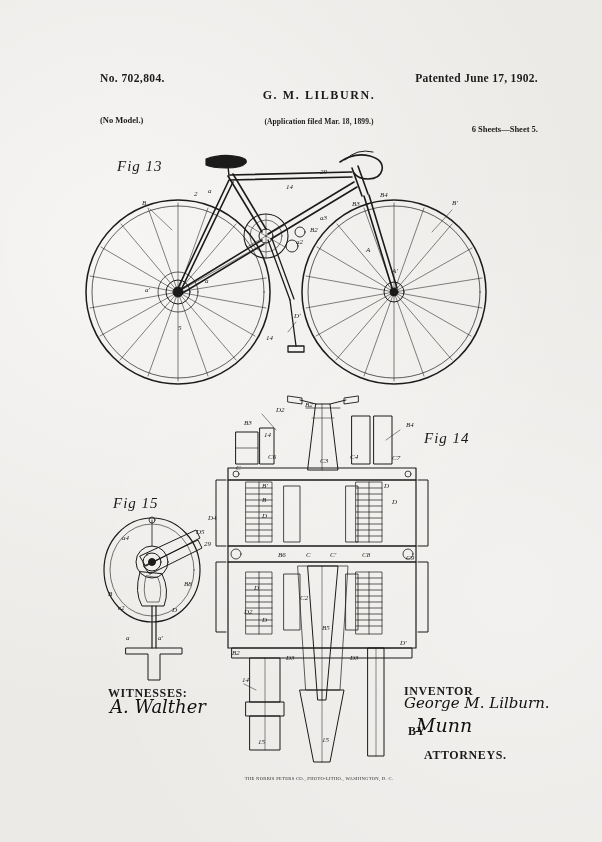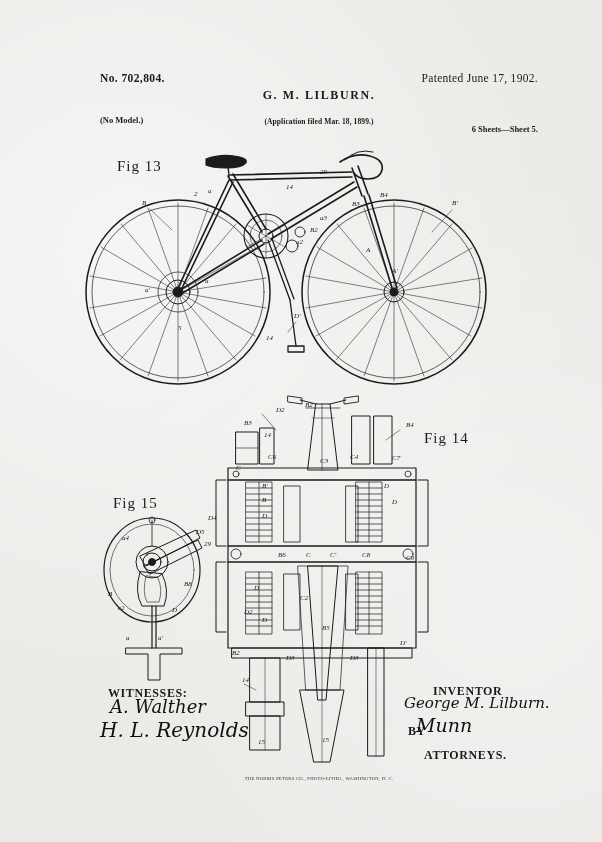--- a/index.html
+++ b/index.html
@@ -48,21 +48,21 @@
     left: 100px;
     top: 72px;
     font-size: 11.5px;
     font-weight: bold;
     letter-spacing: 0.4px;
   }
   .hdr-right {
     right: 100px;
     top: 72px;
     font-size: 11.5px;
-    font-weight: normal;
+    font-weight: bold;
     letter-spacing: 0.3px;
   }
   .hdr-name {
     left: 0; right: 0;
     top: 88px;
     text-align: center;
     font-size: 12px;
     font-weight: bold;
     letter-spacing: 1.6px;
   }
@@ -90,20 +90,21 @@
   }
   .hdr-sheets {
     right: 100px;
     top: 124px;
     font-size: 8.5px;
     font-weight: bold;
   }
   .figlabel {
     position: absolute;
     font-family: "Liberation Serif", serif;
+    font-style: italic;
     font-size: 15px;
     color: #1b1b1b;
     letter-spacing: 1px;
     white-space: nowrap;
   }
   .witlabel {
     position: absolute;
     font-size: 12px;
     font-weight: bold;
     letter-spacing: 0.6px;
@@ -474,22 +475,21 @@
         <text x="184" y="586">B8</text>
         <text x="118" y="610">c2</text>
         <text x="172" y="612">D</text>
         <text x="126" y="640">a</text>
         <text x="158" y="640">a'</text>
       </g>
   </svg>
 
   <div class="witlabel" style="left:108px; top:686px;">WITNESSES:</div>
   <div class="sig" style="left:110px; top:696px; font-size:18px;">A. Walther</div>
-  <div class="sig" style="left:100px; top:718px; font-size:20px;">H. L. Reynolds</div>
-
-  <div class="witlabel" style="left:433px; top:684px;">INVENTOR</div>
+
+  <div class="witlabel" style="left:404px; top:684px;">INVENTOR</div>
   <div class="sig" style="left:404px; top:694px; font-size:15px;">George M. Lilburn.</div>
   <div class="witlabel" style="left:408px; top:724px;">BY</div>
   <div class="sig" style="left:416px; top:714px; font-size:19px;">Munn</div>
   <div class="witlabel" style="left:424px; top:748px;">ATTORNEYS.</div>
 
   <div class="footer">THE NORRIS PETERS CO., PHOTO-LITHO., WASHINGTON, D. C.</div>
 </div>
 
 </body></html>

